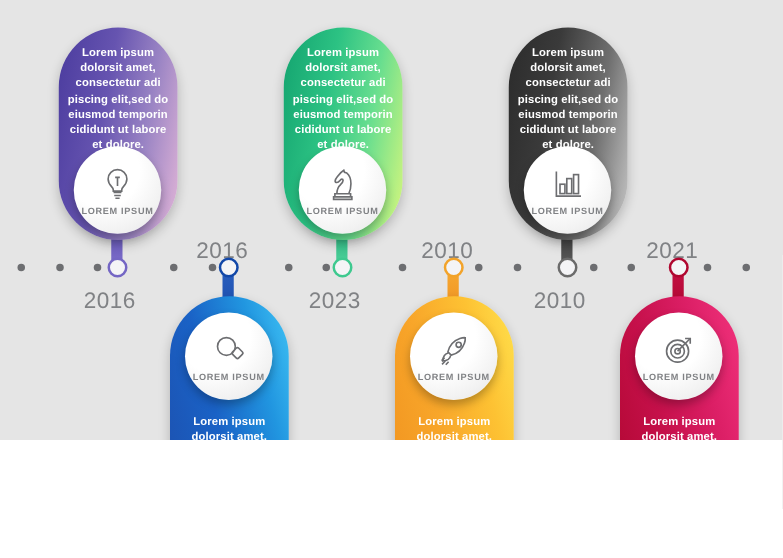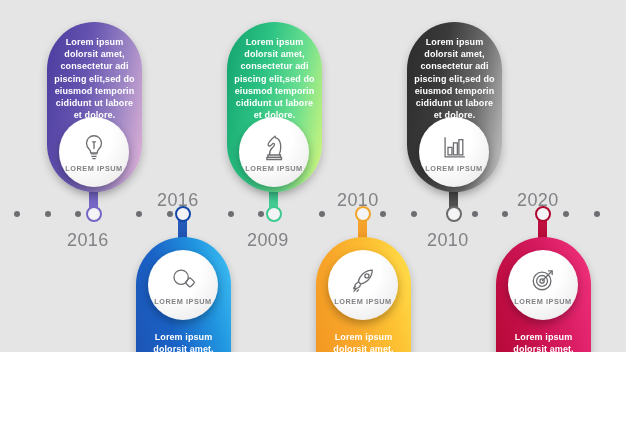--- a/index.html
+++ b/index.html
@@ -161,21 +161,21 @@
       <span>
         <svg width="30" height="30" viewBox="0 0 32 32" fill="none" stroke="#6d6e71" stroke-width="1.4">
           <path d="M11.2 24.5c0-4 1-5.8 3-7.6 1.4-1.3 2.3-2.1 2.3-3.6 0-.7-.5-1.2-1.1-1.2-.8 0-1.2.6-1.8 1.4-.6.8-1.4 1.4-2.4 1.4-.9 0-1.5-.5-1.5-1.3 0-1 .8-2.3 2-3.8 1.7-2.2 3.6-4.2 5.4-5.3l.6 1.8 2 .6c2.2 1.7 3.5 4.9 3.5 9.2 0 4.1-.8 6.4-1.8 8.4"></path>
           <path d="M9.5 24.5h13.4v2.6H9.5z"></path>
           <path d="M8.4 27.1h15.6v2.2H8.4z"></path>
         </svg>
       </span>
       <span class="caption">LOREM IPSUM</span>
     </div>
     <div class="marker" style="left:266px;top:206px;border:2.4px solid #3ec98f;"></div>
-    <div class="year" style="left:247px;top:230px;">2009</div>
+    <div class="year" style="left:247px;top:230px;">2023</div>
   </div>
 
   <div>
     <div class="neck" style="left:358px;top:212px;height:38px;background:linear-gradient(0deg,#f0921f,#f7ab35);"></div>
     <div class="card" style="left:316px;top:237px;height:181px;background:linear-gradient(75deg,#f0921f 0%,#f8a62a 40%,#fdc233 72%,#ffe24e 100%);">
       <div class="body-text" style="top:94px;">Lorem ipsum dolorsit amet, consectetur adi piscing elit,sed do eiusmod temporin cididunt ut labore et dolore.</div>
     </div>
     <div class="bubble" style="left:328px;top:250px;">
       <span>
         <svg width="30" height="30" viewBox="0 0 32 32" fill="none" stroke="#6d6e71" stroke-width="1.4">
@@ -222,16 +222,16 @@
           <circle cx="15" cy="17" r="9.4"></circle>
           <circle cx="15" cy="17" r="5.8"></circle>
           <circle cx="15" cy="17" r="2.3"></circle>
           <path d="M15 17 25.6 6.4"></path>
           <path d="M21.4 6.2h4.4v4.4"></path>
         </svg>
       </span>
       <span class="caption">LOREM IPSUM</span>
     </div>
     <div class="marker" style="left:535px;top:206px;border:2.4px solid #b00730;"></div>
-    <div class="year" style="left:517px;top:190px;">2020</div>
+    <div class="year" style="left:517px;top:190px;">2021</div>
   </div>
 
 </div>
 
 </body></html>

